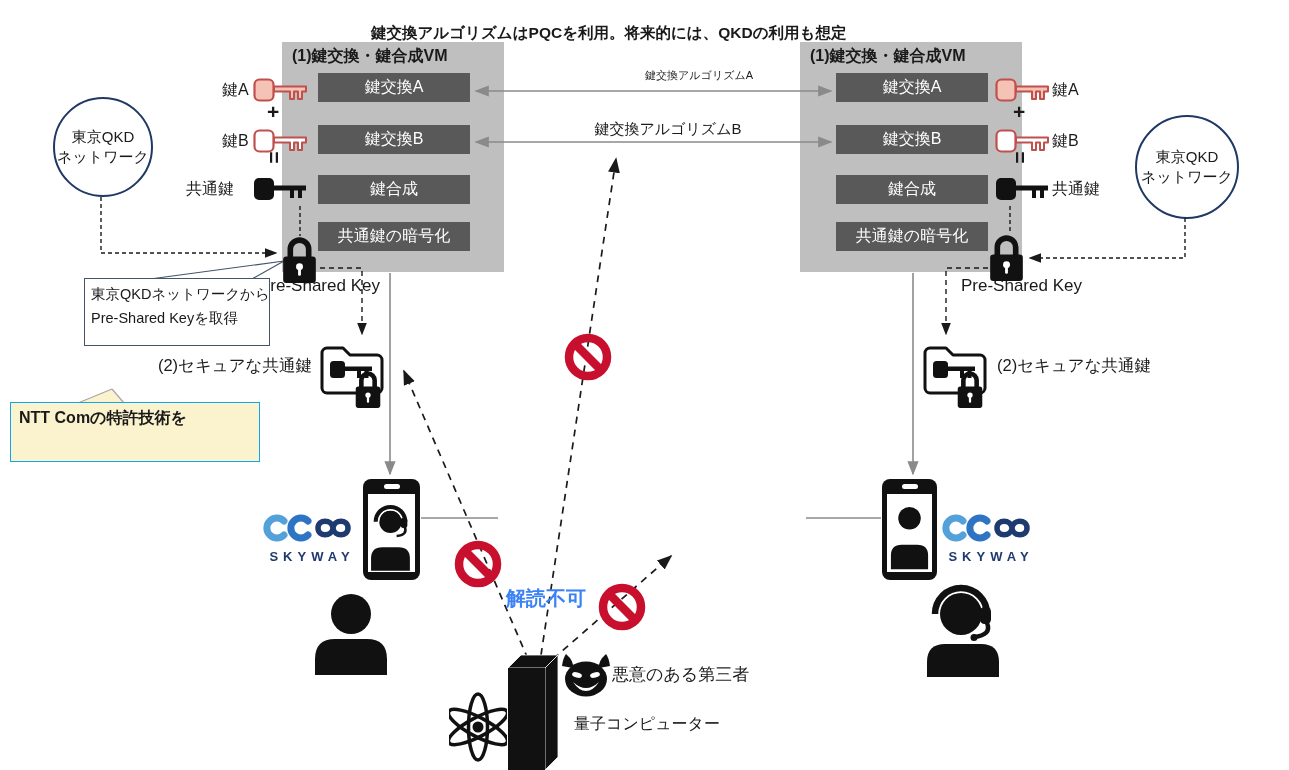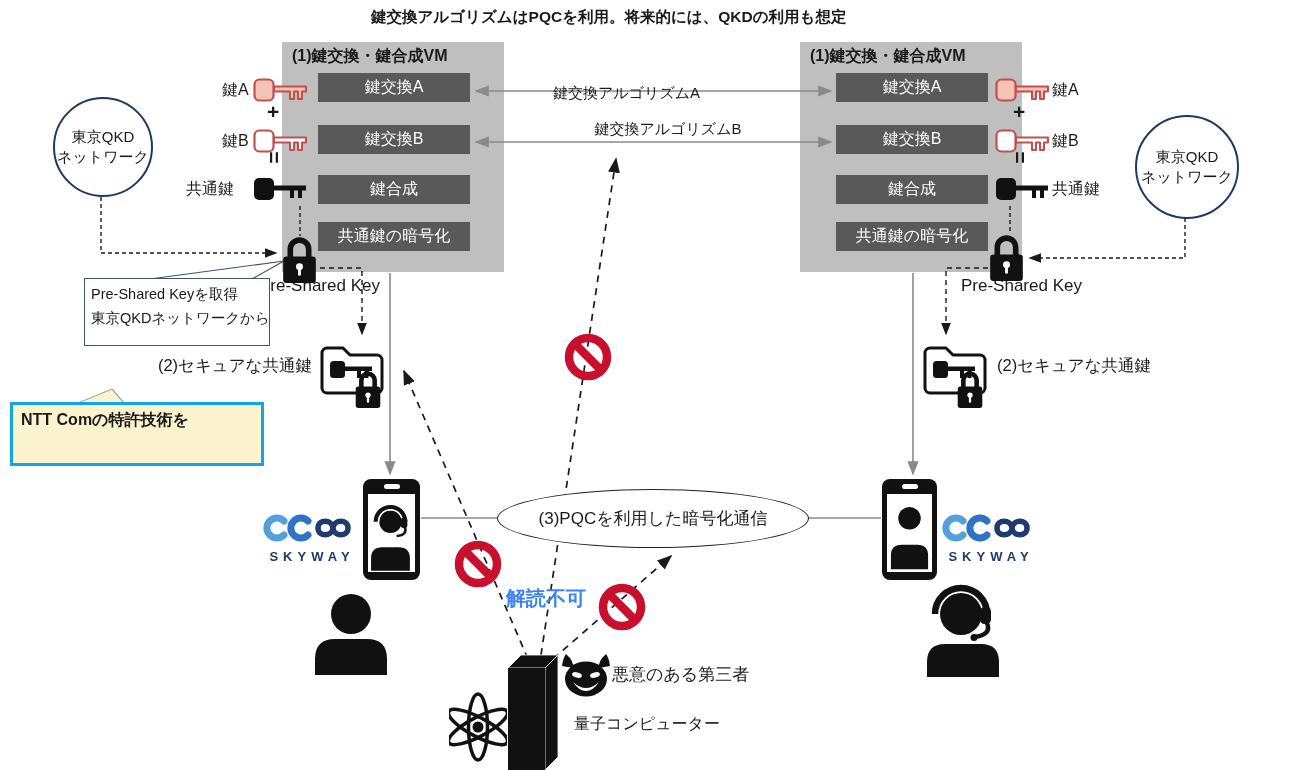--- a/index.html
+++ b/index.html
@@ -16,21 +16,21 @@
   .qkd{position:absolute;border:2.5px solid #1F3864;border-radius:50%;background:#fff;
        display:flex;flex-direction:column;align-items:center;justify-content:center;
        font-size:15px;line-height:1.35;z-index:3;text-align:center;}
   
   .lbl{position:absolute;font-size:16px;white-space:nowrap;z-index:5;}
   .op{position:absolute;font-size:21px;font-weight:700;z-index:5;line-height:1;}
   
   .callout{position:absolute;left:84px;top:278px;width:172px;height:58px;background:#fff;
            border:1.5px solid #44546A;z-index:6;font-size:14.5px;line-height:1.65;padding:4px 6px;}
   .note{position:absolute;left:10px;top:402px;width:232px;height:52px;background:#FBF2CE;
-        border:3px solid #0ea5e9;z-index:6;font-size:16px;font-weight:700;line-height:1.45;padding:3px 8px;}
+        border:1px solid #0ea5e9;z-index:6;font-size:16px;font-weight:700;line-height:1.45;padding:3px 8px;}
   
   .phone{position:absolute;width:57px;height:101px;background:#111;border-radius:8px;z-index:6;}
   .screen{position:absolute;left:5px;right:5px;top:15px;bottom:8px;background:#fff;overflow:hidden;}
   .speaker{position:absolute;top:5px;left:50%;transform:translateX(-50%);width:16px;height:5px;background:#fff;border-radius:3px;}
   
   .bigellipse{position:absolute;left:497px;top:489px;width:310px;height:57px;border:1.6px solid #222;
               border-radius:50%;background:#fff;display:flex;align-items:center;justify-content:center;
               font-size:17px;z-index:6;white-space:nowrap;}
   .skytext{position:absolute;font-size:13px;font-weight:700;letter-spacing:5px;color:#1E3A6E;z-index:5;white-space:nowrap;}
   .red{color:#3b82f6;}
@@ -77,39 +77,39 @@
 
     <polygon points="150,280 252,280 284,261" fill="#fff"></polygon>
     <line x1="150" y1="279" x2="284" y2="261" stroke="#44546A" stroke-width="1.2"></line>
     <line x1="252" y1="279" x2="284" y2="261" stroke="#44546A" stroke-width="1.2"></line>
 
     <polygon points="78,404 124,404 112,389" fill="#FBF2CE"></polygon>
     <line x1="78" y1="403" x2="112" y2="389" stroke="#A6A6A6" stroke-width="1.2"></line>
     <line x1="124" y1="403" x2="112" y2="389" stroke="#A6A6A6" stroke-width="1.2"></line>
   </svg>
 
-  <div class="abs jp" style="left:371px;top:7px;font-size:15.5px;font-weight:600;z-index:5;">鍵交換アルゴリズムはPQCを利用。将来的には、QKDの利用も想定</div>
+  <div class="abs jp" style="left:371px;top:23px;font-size:15.5px;font-weight:600;z-index:5;">鍵交換アルゴリズムはPQCを利用。将来的には、QKDの利用も想定</div>
 
   <div class="vmbox" style="left:282px;top:42px;">
     <div class="vmtitle">(1)鍵交換・鍵合成VM</div>
     <div class="vmbtn" style="top:31px;">鍵交換A</div>
     <div class="vmbtn" style="top:83px;">鍵交換B</div>
     <div class="vmbtn" style="top:133px;">鍵合成</div>
     <div class="vmbtn" style="top:180px;">共通鍵の暗号化</div>
   </div>
 
   <div class="vmbox" style="left:800px;top:42px;">
     <div class="vmtitle">(1)鍵交換・鍵合成VM</div>
     <div class="vmbtn" style="top:31px;">鍵交換A</div>
     <div class="vmbtn" style="top:83px;">鍵交換B</div>
     <div class="vmbtn" style="top:133px;">鍵合成</div>
     <div class="vmbtn" style="top:180px;">共通鍵の暗号化</div>
   </div>
 
-  <div class="lbl" style="left:553px;top:84px;width:200px;text-align:left;font-size:15px;">鍵交換アルゴリズムA</div>
+  <div class="lbl" style="left:553px;top:68px;width:200px;text-align:right;font-size:11px;">鍵交換アルゴリズムA</div>
   <div class="lbl" style="left:568px;top:120px;width:200px;text-align:center;font-size:15px;">鍵交換アルゴリズムB</div>
 
   <div class="lbl" style="left:222px;top:80px;">鍵A</div>
   <div class="abs icon" style="left:252px;top:76px;">
     <svg width="56" height="28" viewBox="0 0 56 28">
         <rect x="2.5" y="3.5" width="19" height="21" rx="5" fill="#F5C3B5" stroke="#C0504D" stroke-width="2.2"></rect>
         <path d="M22,10.5 H54 V15.5 H50 V23 H46 V15.5 H42 V23 H38 V15.5 H22 Z" fill="#F5C3B5" stroke="#C0504D" stroke-width="2" stroke-linejoin="round"></path>
       </svg>
   </div>
   <div class="op" style="left:267px;top:101px;">+</div>
@@ -176,22 +176,22 @@
         <rect x="2" y="20" width="32" height="26" rx="3" fill="#111"></rect>
         <circle cx="18" cy="30" r="3.4" fill="#fff"></circle>
         <rect x="16.6" y="31" width="2.8" height="8" rx="1.3" fill="#fff"></rect>
       </svg>
   </div>
 
   <div class="lbl" style="left:259px;top:276px;font-size:17px;">Pre-Shared Key</div>
   <div class="lbl" style="left:961px;top:276px;font-size:17px;">Pre-Shared Key</div>
 
   <div class="callout jp">
+    <div>東京QKDネットワークから</div>
     <div>Pre-Shared Keyを取得</div>
-    <div>東京QKDネットワークから</div>
   </div>
 
   <div class="note jp">
     <div>NTT Comの特許技術を</div>
   </div>
 
   <div class="abs icon" style="left:317px;top:340px;">
     <svg width="70" height="58" viewBox="0 0 70 58">
         <path d="M5,13 a5,5 0 0 1 5,-5 h16 l7,7 h27 a5,5 0 0 1 5,5 v28 a5,5 0 0 1 -5,5 H10 a5,5 0 0 1 -5,-5 Z" fill="#fff" stroke="#111" stroke-width="3" stroke-linejoin="round"></path>
         <rect x="13" y="21" width="15" height="17" rx="3.5" fill="#111"></rect>
@@ -275,21 +275,20 @@
       <circle cx="38" cy="30" r="21" fill="#111"></circle>
       <path d="M14.5,30 a23.5,23.5 0 0 1 47,0" fill="none" stroke="#fff" stroke-width="4"></path>
       <path d="M12,30 a26,26 0 0 1 52,0" fill="none" stroke="#111" stroke-width="6.5"></path>
       <rect x="57" y="23" width="11" height="17" rx="4.5" fill="#111"></rect>
       <path d="M64,39 q5,12 -13,14" fill="none" stroke="#111" stroke-width="4.5"></path>
       <circle cx="51" cy="53.5" r="3.5" fill="#111"></circle>
       <path d="M4,93 V78 q0,-18 18,-18 h36 q18,0 18,18 v15 Z" fill="#111"></path>
     </svg>
   </div>
 
-  <div class="bigellipse jp">(3)PQCを利用した暗号化通信</div>
 
   <div class="abs" style="left:454px;top:540px;z-index:7;">
     <svg width="48" height="48" viewBox="0 0 48 48">
         <circle cx="24" cy="24" r="19" fill="none" stroke="#C8102E" stroke-width="8.5"></circle>
         <line x1="10.6" y1="10.6" x2="37.4" y2="37.4" stroke="#C8102E" stroke-width="8.5"></line>
       </svg>
   </div>
   <div class="abs" style="left:564px;top:333px;z-index:7;">
     <svg width="48" height="48" viewBox="0 0 48 48">
         <circle cx="24" cy="24" r="19" fill="none" stroke="#C8102E" stroke-width="8.5"></circle>

